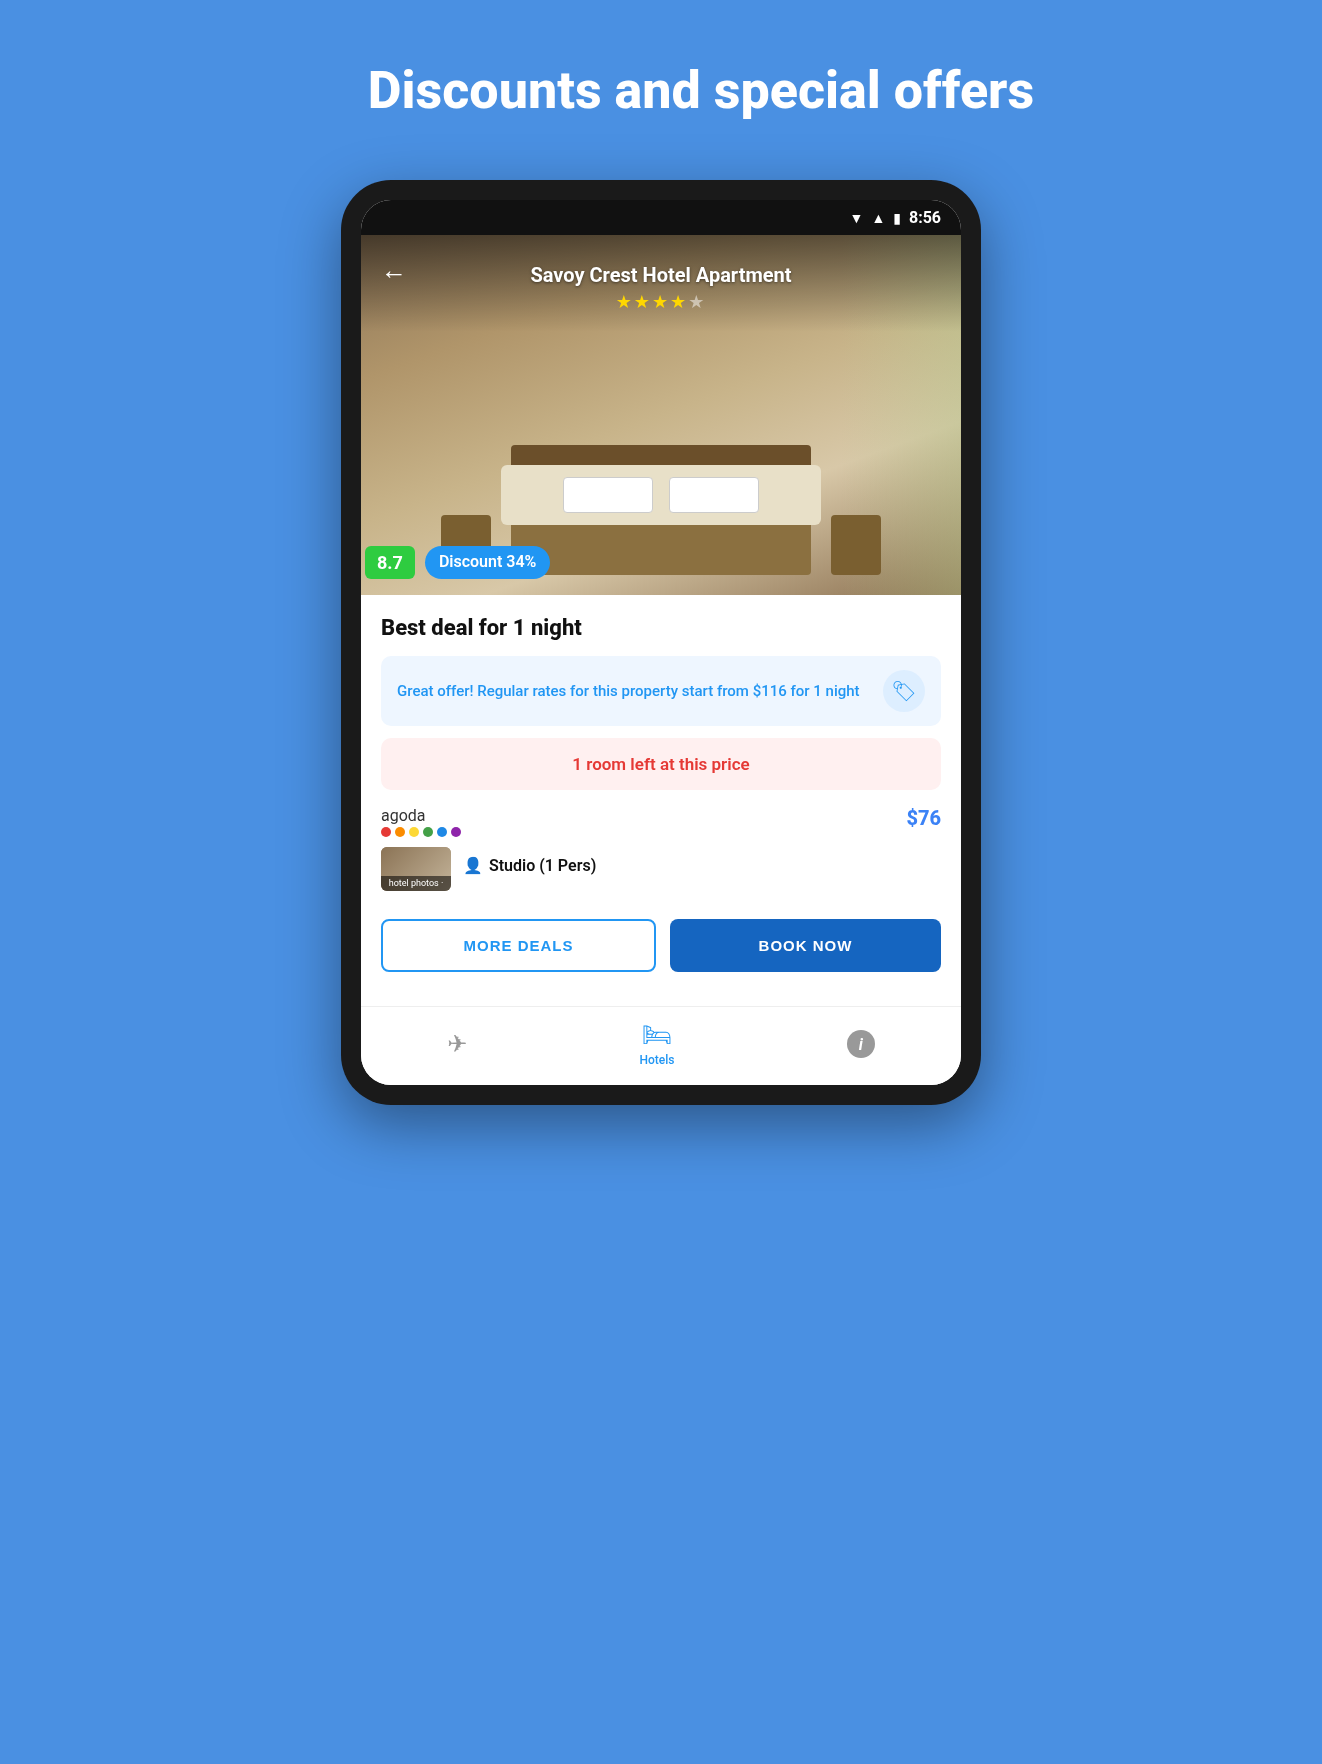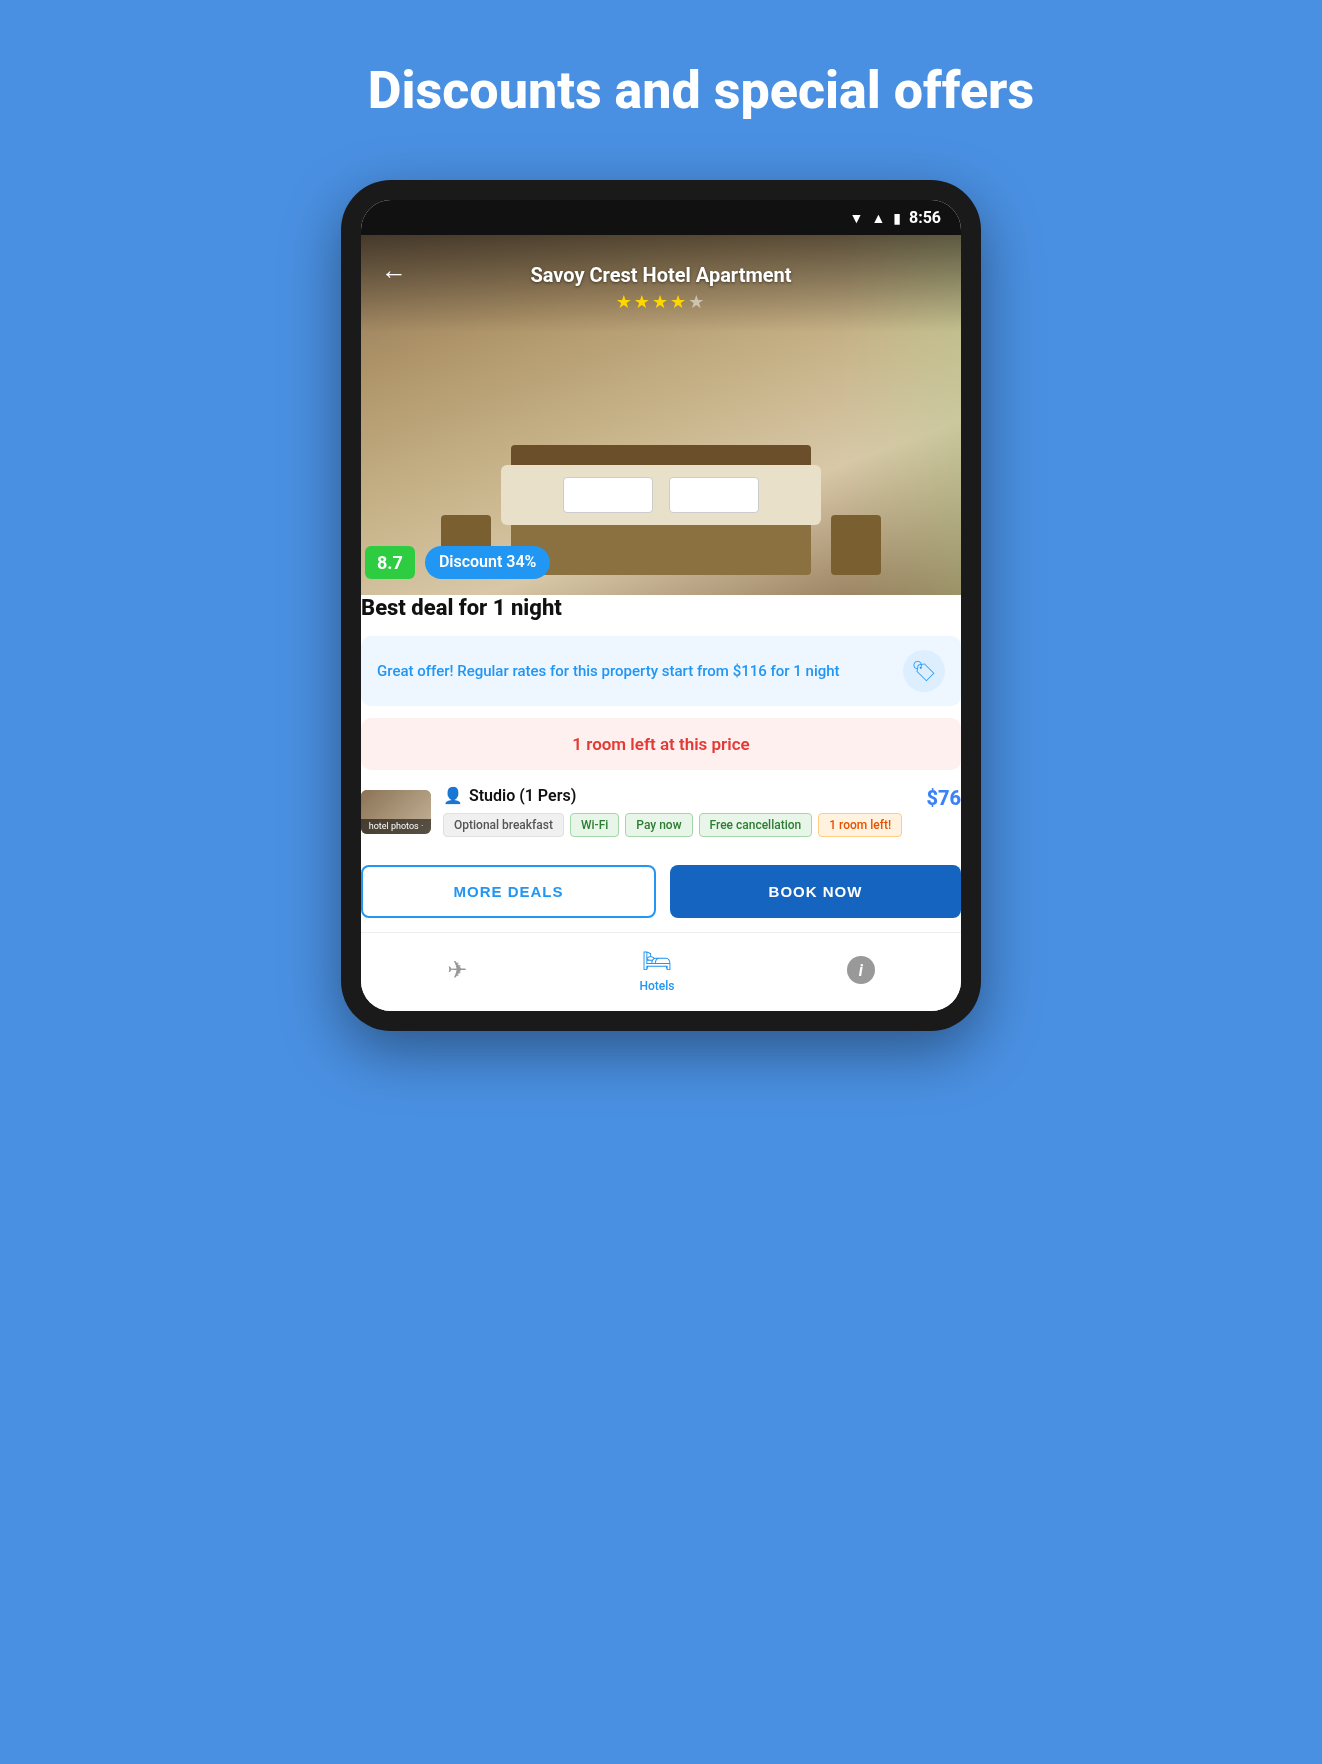--- a/index.html
+++ b/index.html
@@ -119,20 +119,21 @@
     .badge-discount {
       background: #2196F3;
       color: white;
       font-size: 16px;
       font-weight: 600;
       padding: 6px 14px;
       border-radius: 20px;
     }
     .content-area {
       background: white;
+      padding: 20px;
     }
     .deal-title {
       font-size: 22px;
       font-weight: 800;
       color: #111;
       margin-bottom: 16px;
     }
     .offer-box {
       background: #EEF6FF;
       border-radius: 10px;
@@ -402,38 +403,42 @@
         <div class="offer-icon">🏷</div>
       </div>
 
       <div class="rooms-left-banner">
         <span class="rooms-left-text">1 room left at this price</span>
       </div>
 
       <div class="booking-row">
         <div class="booking-left">
 
+          <div class="agoda-logo">
+            <span class="agoda-text">agoda</span>
+            <div class="agoda-dots">
+              <div class="dot" style="background:#E53935;"></div>
+              <div class="dot" style="background:#FB8C00;"></div>
+              <div class="dot" style="background:#FDD835;"></div>
+              <div class="dot" style="background:#43A047;"></div>
+              <div class="dot" style="background:#1E88E5;"></div>
+              <div class="dot" style="background:#8E24AA;"></div>
+            </div>
+          </div>
 
           <div class="room-info-row">
             <div class="room-photo">
               <div style="position:absolute;inset:0;background:linear-gradient(135deg,#8B7355,#C4B49A);"></div>
               <div class="room-photo-label">hotel photos ·</div>
             </div>
             <div class="room-details">
               <div class="room-name">
                 <span class="person-icon">👤</span>
                 <span>Studio (1 Pers)</span>
               </div>
-              <div class="amenity-tags">
-                <span class="tag tag-gray">Optional breakfast</span>
-                <span class="tag tag-green">Wi-Fi</span>
-                <span class="tag tag-green">Pay now</span>
-                <span class="tag tag-green">Free cancellation</span>
-                <span class="tag tag-orange">1 room left!</span>
-              </div>
             </div>
           </div>
         </div>
 
         <div class="price-box">
           <span class="price">$76</span>
         </div>
       </div>
 
       <div class="buttons-row">

